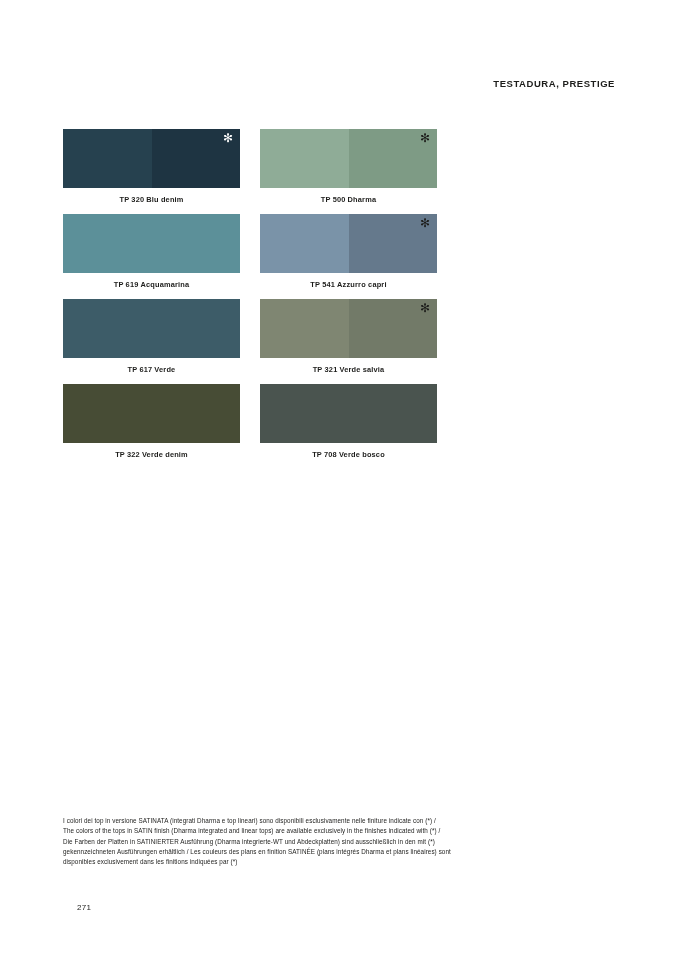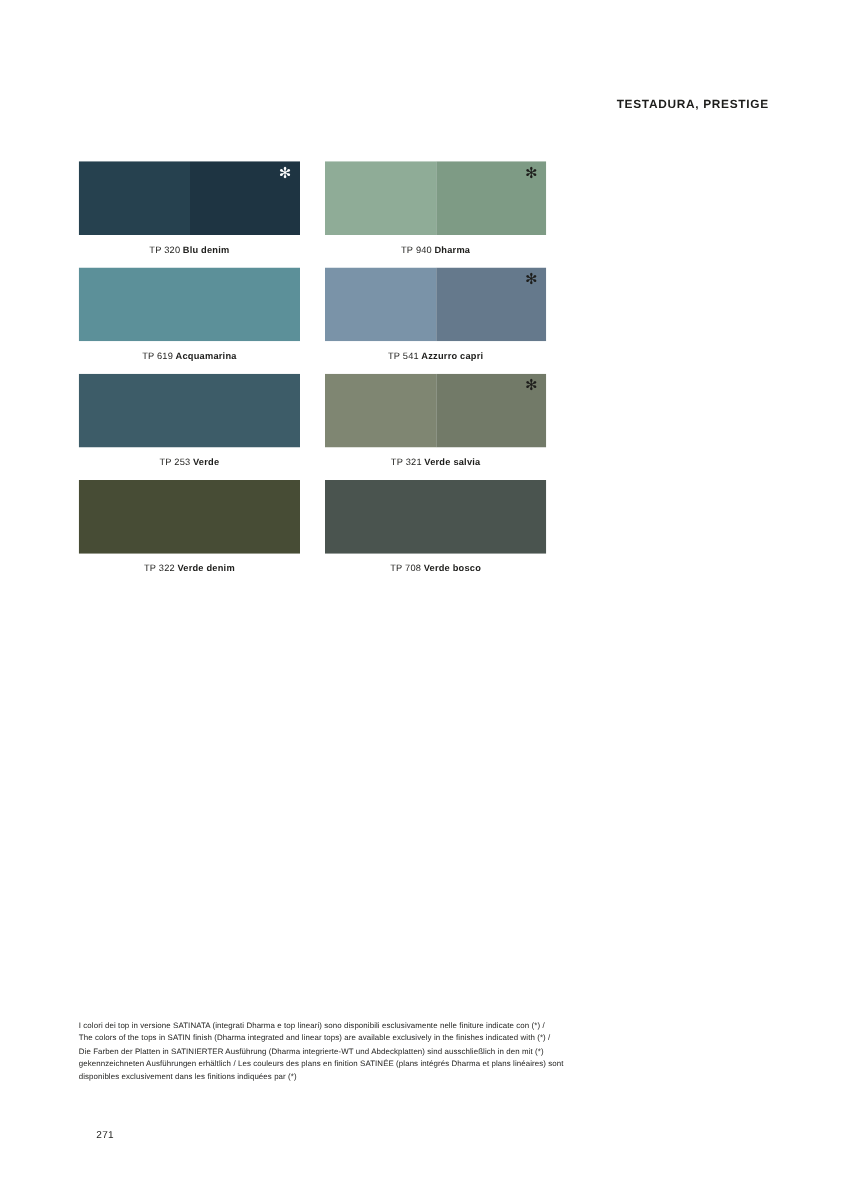--- a/index.html
+++ b/index.html
@@ -69,21 +69,21 @@
     pointer-events: none;
   }
   .swatch-caption {
     margin-top: 7px;
     text-align: center;
     font-size: 7.4px;
     letter-spacing: 0.18px;
     color: #1d1d1b;
     white-space: nowrap;
   }
-  .swatch-code { font-weight: normal; }
+  .swatch-code { font-weight: bold; }
   .swatch-name { font-weight: bold; margin-left: 2px; }
 
   
   .footnote {
     position: absolute;
     left: 63px;
     top: 816px;
     width: 540px;
     font-size: 6.3px;
     line-height: 10.3px;
@@ -115,41 +115,41 @@
         <span class="satin-mark" style="color: rgb(255, 255, 255);">✻</span>
       </div>
       <div class="swatch-caption"><span class="swatch-code">TP 320</span><span class="swatch-name">Blu denim</span></div>
     </div>
     <div class="swatch-cell">
       <div class="swatch-chip">
         <div class="swatch-half left" style="background: rgb(143, 172, 151);"></div>
         <div class="swatch-half right" style="background: rgb(126, 155, 133);"></div>
         <span class="satin-mark" style="color: rgb(29, 29, 27);">✻</span>
       </div>
-      <div class="swatch-caption"><span class="swatch-code">TP 940</span><span class="swatch-name">Dharma</span></div>
+      <div class="swatch-caption"><span class="swatch-code">TP 500</span><span class="swatch-name">Dharma</span></div>
     </div>
     <div class="swatch-cell">
       <div class="swatch-chip">
         <div class="swatch-solid" style="background: rgb(92, 144, 153);"></div>
       </div>
       <div class="swatch-caption"><span class="swatch-code">TP 619</span><span class="swatch-name">Acquamarina</span></div>
     </div>
     <div class="swatch-cell">
       <div class="swatch-chip">
         <div class="swatch-half left" style="background: rgb(122, 147, 168);"></div>
         <div class="swatch-half right" style="background: rgb(101, 121, 140);"></div>
         <span class="satin-mark" style="color: rgb(29, 29, 27);">✻</span>
       </div>
       <div class="swatch-caption"><span class="swatch-code">TP 541</span><span class="swatch-name">Azzurro capri</span></div>
     </div>
     <div class="swatch-cell">
       <div class="swatch-chip">
         <div class="swatch-solid" style="background: rgb(61, 92, 104);"></div>
       </div>
-      <div class="swatch-caption"><span class="swatch-code">TP 253</span><span class="swatch-name">Verde</span></div>
+      <div class="swatch-caption"><span class="swatch-code">TP 617</span><span class="swatch-name">Verde</span></div>
     </div>
     <div class="swatch-cell">
       <div class="swatch-chip">
         <div class="swatch-half left" style="background: rgb(127, 134, 114);"></div>
         <div class="swatch-half right" style="background: rgb(114, 122, 104);"></div>
         <span class="satin-mark" style="color: rgb(29, 29, 27);">✻</span>
       </div>
       <div class="swatch-caption"><span class="swatch-code">TP 321</span><span class="swatch-name">Verde salvia</span></div>
     </div>
     <div class="swatch-cell">

